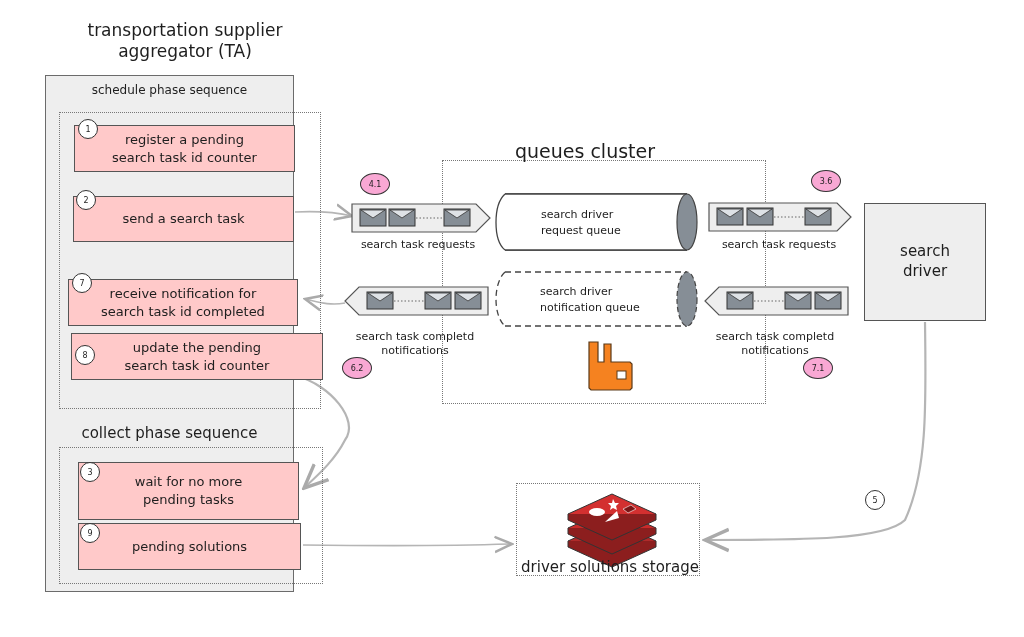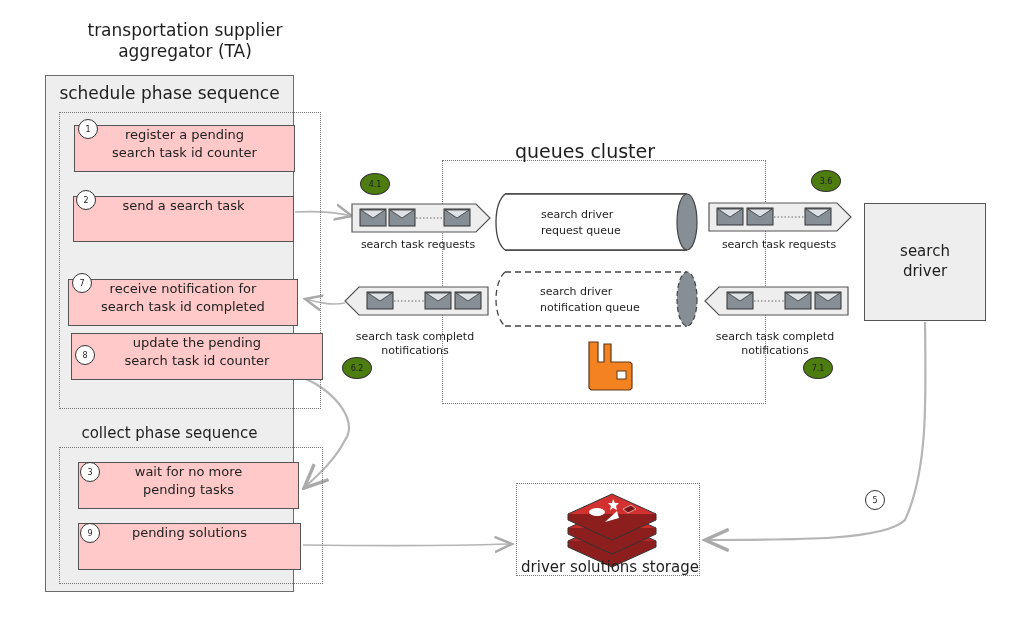--- a/index.html
+++ b/index.html
@@ -1,27 +1,27 @@
 <!DOCTYPE html>
 <html><head>
 <meta charset="utf-8">
 <style>
   html,body{margin:0;padding:0;background:#fff;}
   body{width:1024px;height:637px;position:relative;overflow:hidden;font-family:"DejaVu Sans",sans-serif;color:#1e1e1e;}
   .abs{position:absolute;}
   .txt{position:absolute;text-align:center;white-space:nowrap;line-height:1.25;}
   #title{left:40px;top:20px;width:290px;font-size:17px;}
   #ta-panel{left:45px;top:75px;width:247px;height:515px;background:#eeeeee;border:1.5px solid #6b6b6b;}
-  #sched-title{left:45px;top:83px;width:249px;font-size:17px;}
+  #sched-title{left:45px;top:83px;width:249px;font-size:12px;}
   #sched-group{left:59px;top:112px;width:262px;height:297px;border:1.5px dotted #777;box-sizing:border-box;}
   #collect-title{left:45px;top:424px;width:249px;font-size:15px;}
   #collect-group{left:59px;top:447px;width:264px;height:137px;border:1.5px dotted #777;box-sizing:border-box;}
-  .step{position:absolute;background:#ffc9c9;border:1.3px solid #555;box-sizing:border-box;display:flex;align-items:flex-start;justify-content:center;text-align:center;font-size:13px;line-height:1.35;}
+  .step{position:absolute;background:#ffc9c9;border:1.3px solid #555;box-sizing:border-box;display:flex;align-items:center;justify-content:center;text-align:center;font-size:13px;line-height:1.35;}
   .badge{position:absolute;width:20px;height:20px;border-radius:50%;background:#fff;border:1.2px solid #333;font-size:8px;display:flex;align-items:center;justify-content:center;box-sizing:border-box;}
-  .lbl-badge{position:absolute;width:30px;height:22px;border-radius:50%;background:#4d7c0f;border:1.2px solid #333;font-size:8px;display:flex;align-items:center;justify-content:center;box-sizing:border-box;}
+  .lbl-badge{position:absolute;width:30px;height:22px;border-radius:50%;background:#f9a8d4;border:1.2px solid #333;font-size:8px;display:flex;align-items:center;justify-content:center;box-sizing:border-box;}
   #queues-title{left:505px;top:140px;width:160px;font-size:19px;}
   #queues-cluster{left:442px;top:160px;width:324px;height:244px;border:1.5px dotted #777;box-sizing:border-box;}
   .qlabel{position:absolute;font-size:11px;text-align:left;line-height:1.45;}
   .msglabel{position:absolute;font-size:11px;white-space:nowrap;text-align:center;line-height:1.3;}
   #driver-box{left:864px;top:203px;width:122px;height:118px;background:#eeeeee;border:1.3px solid #555;box-sizing:border-box;}
   #driver-label{left:864px;top:242px;width:122px;font-size:15px;line-height:1.3;}
   #storage-group{left:516px;top:483px;width:184px;height:93px;border:1.5px dotted #777;box-sizing:border-box;}
   #storage-label{left:480px;top:558px;width:260px;font-size:15px;}
   svg.overlay{position:absolute;left:0;top:0;}
 </style>
@@ -72,21 +72,21 @@
 
 <div class="step" style="left:71px;top:333px;width:252px;height:47px;">
     <span style="white-space:pre-line">update the pending
 search task id counter</span>
   </div>
 <div class="badge" style="left:75px;top:345px;">8</div>
 
 <div class="txt" id="collect-title">collect phase sequence</div>
 <div class="abs" id="collect-group"></div>
 
-<div class="step" style="left:78px;top:462px;width:221px;height:47px;">
+<div class="step" style="left:78px;top:462px;width:221px;height:58px;">
     <span style="white-space:pre-line">wait for no more
 pending tasks</span>
   </div>
 <div class="badge" style="left:80px;top:462px;">3</div>
 
 <div class="step" style="left:78px;top:523px;width:223px;height:47px;">
     <span>pending solutions</span>
   </div>
 <div class="badge" style="left:80px;top:523px;">9</div>
 

